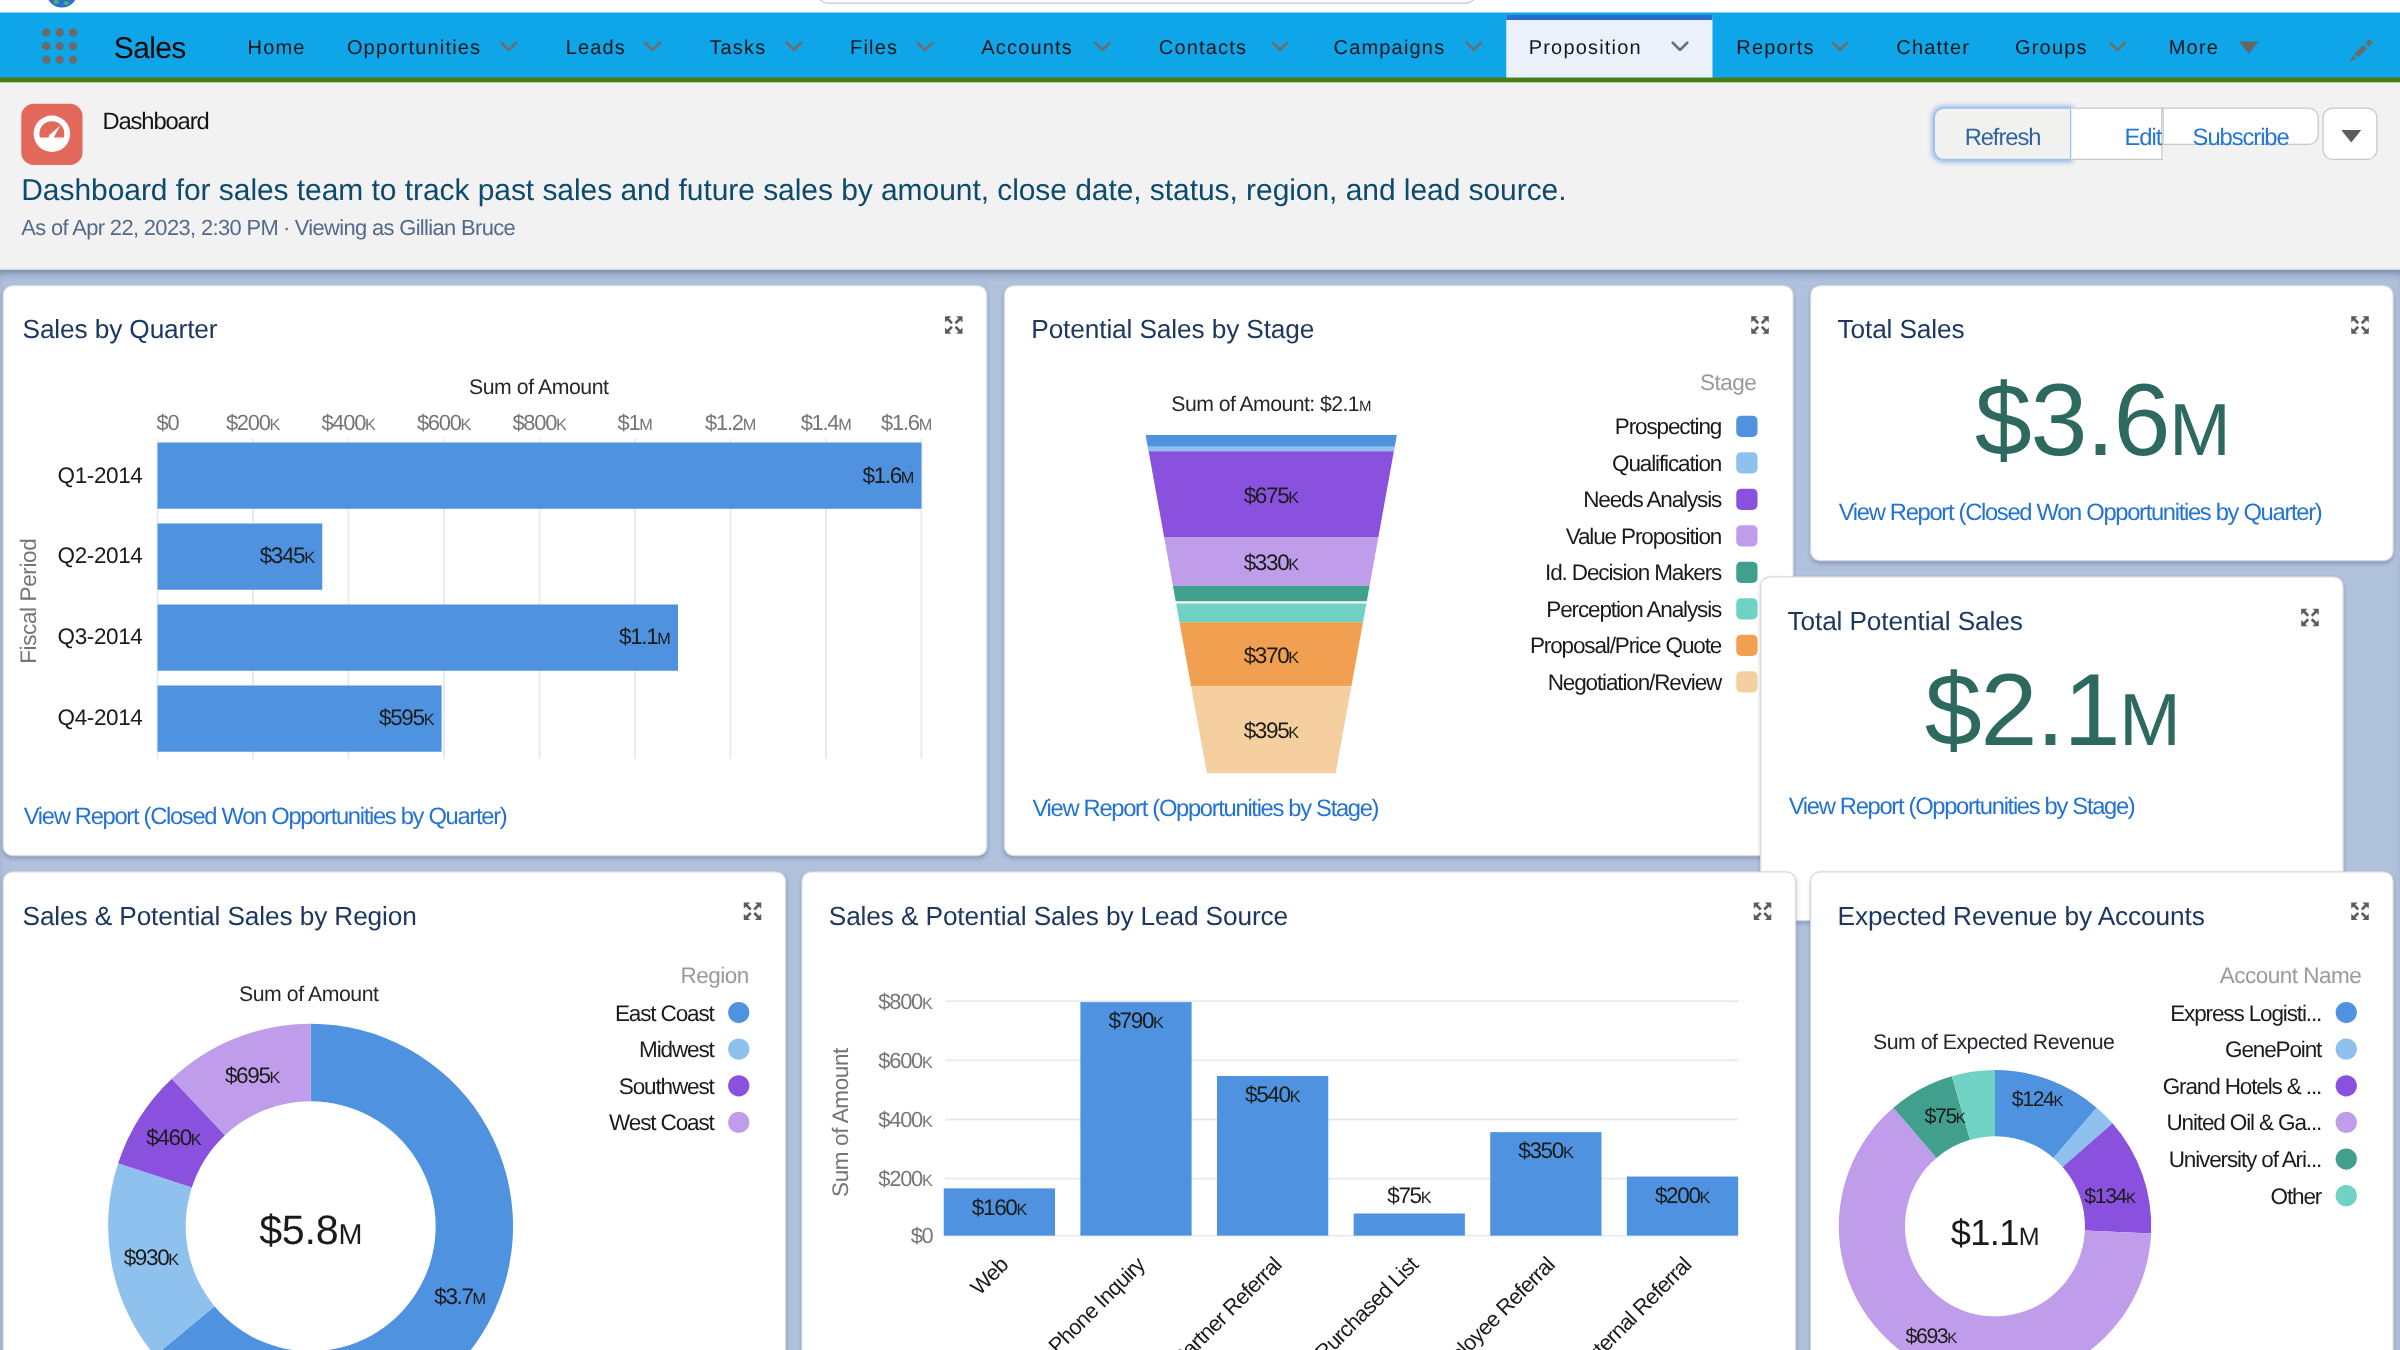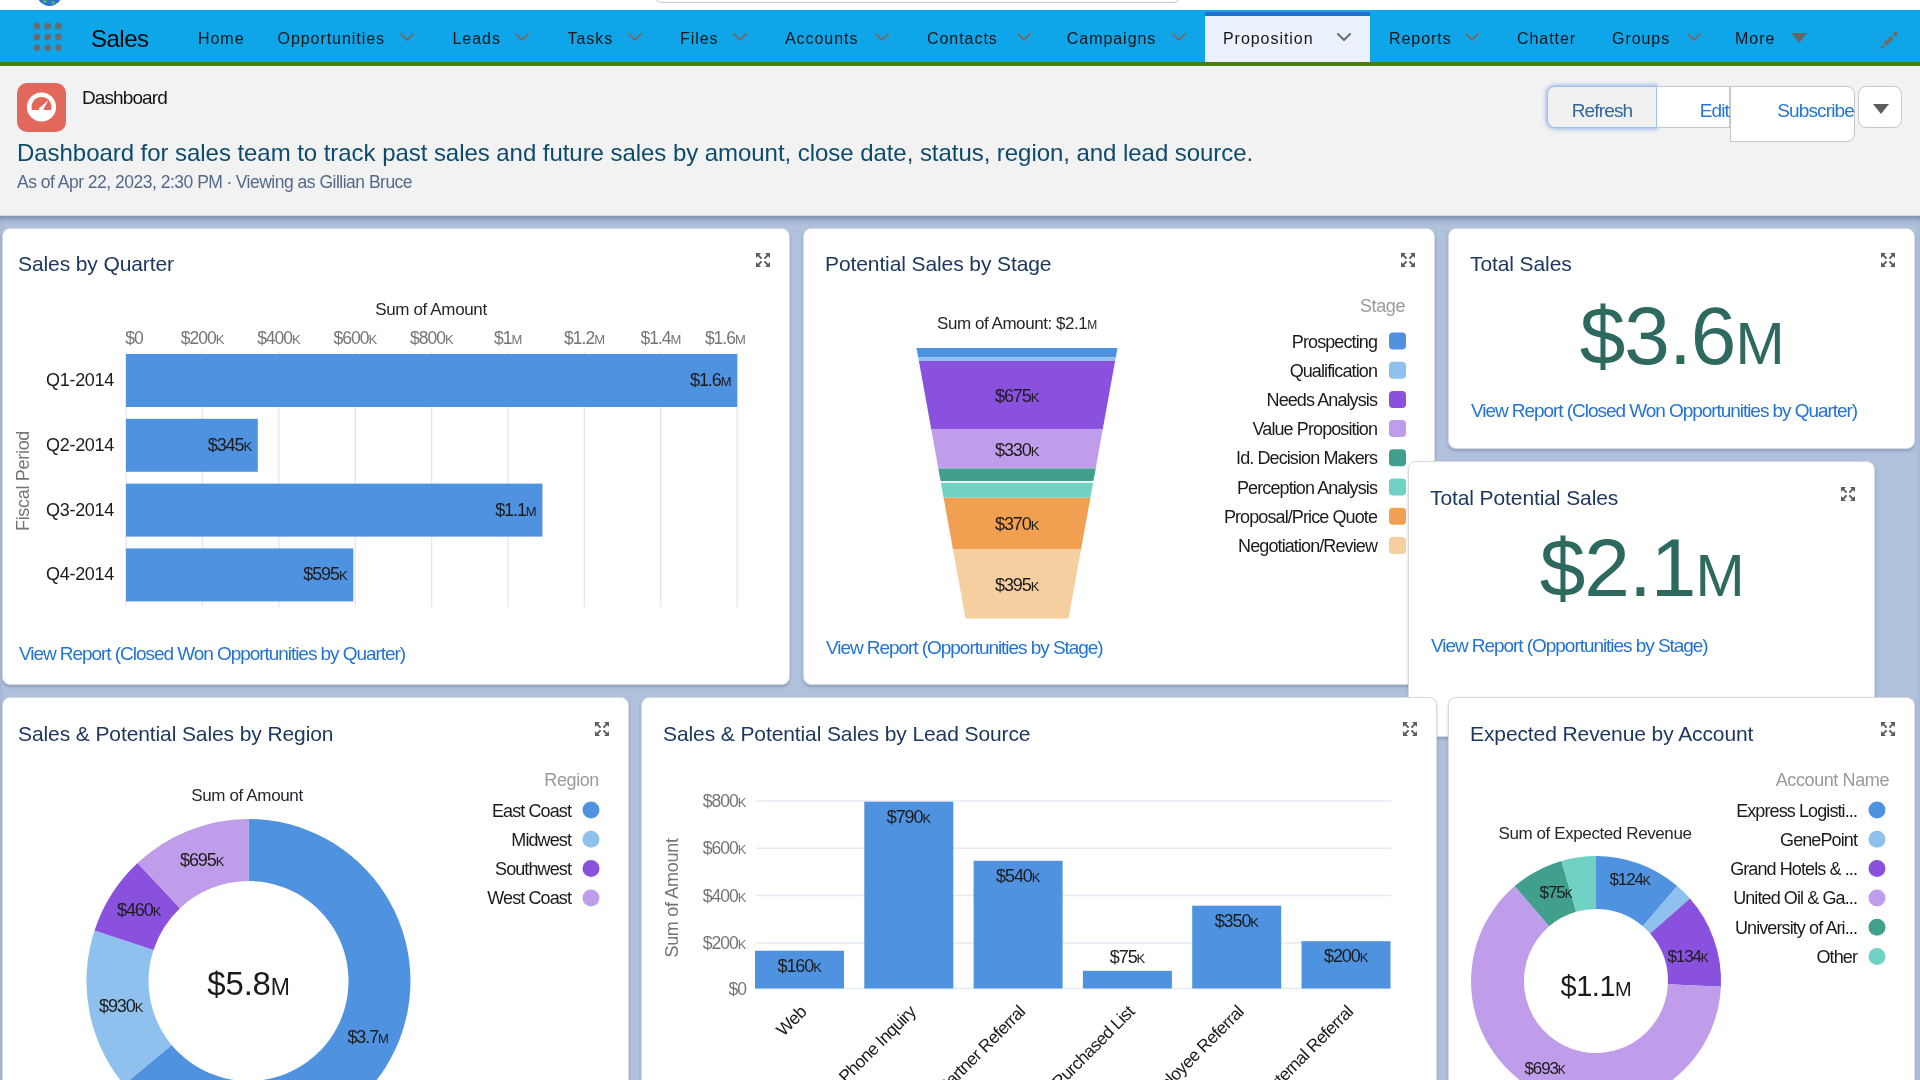--- a/index.html
+++ b/index.html
@@ -95,21 +95,21 @@
 <path d="M31.3,17.2 L22.3,25.2 L25.9,27.2 Z" fill="#fff"></path>
 <circle cx="24.1" cy="26.2" r="2.1" fill="#fff"></circle>
 </svg>
     </div>
 <div class="abs" style="left:82px;top:21px;font-size:19px;letter-spacing:-0.9px;color:#141414">Dashboard</div>
 <div class="abs" style="left:17px;top:73px;font-size:24px;color:#0c4a6e;letter-spacing:-.05px">Dashboard for sales team to track past sales and future sales by amount, close date, status, region, and lead source.</div>
 <div class="abs" style="left:17px;top:106px;font-size:17.5px;color:#53698a;letter-spacing:-.5px">As of Apr 22, 2023, 2:30 PM<span style="padding:0 4px">·</span>Viewing as Gillian Bruce</div>
 <div class="abs" style="left:1547px;top:20px;height:42px">
 <div class="abs" style="left:0;top:0;width:110px;height:42px;background:#f1f1f0;border:1px solid #9ec1e8;border-radius:8px 0 0 8px;box-shadow:0 0 4px 1px rgba(60,130,220,.55);line-height:48px;text-align:center;font-size:19px;color:#30659f;letter-spacing:-.85px">Refresh</div>
 <div class="abs" style="left:110px;top:0;width:73px;height:42px;background:#fff;border:1px solid #c9c7c5;border-left:none;line-height:48px;text-align:right;font-size:19px;color:#2376d9;letter-spacing:-.85px">Edit</div>
-<div class="abs" style="left:183px;top:0;width:125px;height:56px;background:#fff;border:1px solid #c9c7c5;border-left:1px solid #c9c7c5;border-radius:0 8px 8px 0;line-height:48px;text-align:right;font-size:19px;color:#2376d9;letter-spacing:-.85px">Subscribe</div>
+<div class="abs" style="left:183px;top:0;width:125px;height:30px;background:#fff;border:1px solid #c9c7c5;border-left:1px solid #c9c7c5;border-radius:0 8px 8px 0;line-height:48px;text-align:center;font-size:19px;color:#2376d9;letter-spacing:-.85px">Subscribe</div>
 <div class="abs" style="left:311px;top:0;width:44px;height:42px;background:#fff;border:1px solid #c9c7c5;border-radius:8px;line-height:42px">
 <svg style="margin:17px 0 0 14px" width="16" height="10" viewBox="0 0 16 10">
           <path d="M0,0 L16,0 L8,10 Z" fill="#5c5c5c"></path>
         </svg>
       </div>
 </div>
 </div>
 <div class="abs" style="left:0;top:216px;width:1920px;height:864px;background:#b0c1dc;box-shadow:inset 0 6px 7px -4px rgba(30,50,90,.45)">
 <div class="card" style="left:2px;top:12px;width:788px;height:457px">
 <div class="ctitle" style="left:15px;top:23px">Sales by Quarter</div>
@@ -323,21 +323,21 @@
         <rect x="550.2" y="147.7" width="89" height="82.8" fill="#4f93e0"></rect>
         <text x="594.7" y="168.72500000000002" font-size="18" fill="#1b1b1b" text-anchor="middle" font-weight="normal" letter-spacing="-1.1">$350<tspan font-size="13" letter-spacing="-0.3">K</tspan></text>
         <text x="602.7" y="255" font-size="17.5" fill="#1b1b1b" text-anchor="end" letter-spacing="-0.6" transform="rotate(-45 602.7 255)">Employee Referral</text>
         <rect x="659.5" y="183.2" width="89" height="47.3" fill="#4f93e0"></rect>
         <text x="704.0" y="204.2" font-size="18" fill="#1b1b1b" text-anchor="middle" font-weight="normal" letter-spacing="-1.1">$200<tspan font-size="13" letter-spacing="-0.3">K</tspan></text>
         <text x="712.0" y="255" font-size="17.5" fill="#1b1b1b" text-anchor="end" letter-spacing="-0.6" transform="rotate(-45 712.0 255)">External Referral</text>
         <text x="36" y="140" font-size="18" fill="#757575" text-anchor="middle" letter-spacing="-0.3" transform="rotate(-90 36 140)">Sum of Amount</text>
       </svg>
 </div>
 <div class="card" style="left:1448px;top:481px;width:467px;height:420px">
-<div class="ctitle" style="left:21px;top:24px">Expected Revenue by Account</div>
+<div class="ctitle" style="left:21px;top:24px">Expected Revenue by Accounts</div>
 <svg class="exp" style="left:431px;top:23px" width="16" height="16" viewBox="0 0 16 16">
 <g stroke="#5c5c5c" stroke-width="2" fill="#5c5c5c">
 <path d="M2.4,2.4 L6.6,6.6"></path>
           <path d="M13.6,2.4 L9.4,6.6"></path>
           <path d="M2.4,13.6 L6.6,9.4"></path>
           <path d="M13.6,13.6 L9.4,9.4"></path>
 <path d="M1,6 L1,1 L6,1 Z" stroke="none"></path>
           <path d="M10,1 L15,1 L15,6 Z" stroke="none"></path>
 <path d="M1,10 L1,15 L6,15 Z" stroke="none"></path>
           <path d="M15,10 L15,15 L10,15 Z" stroke="none"></path>

